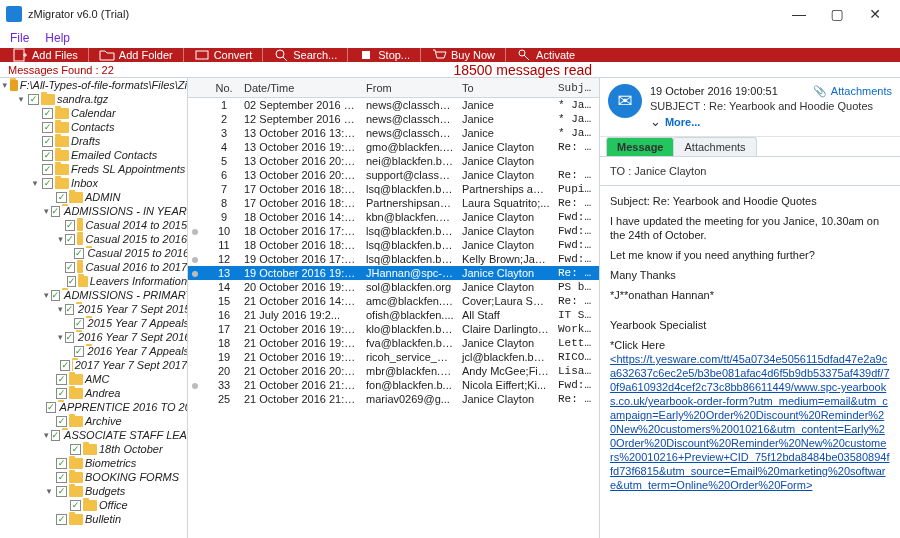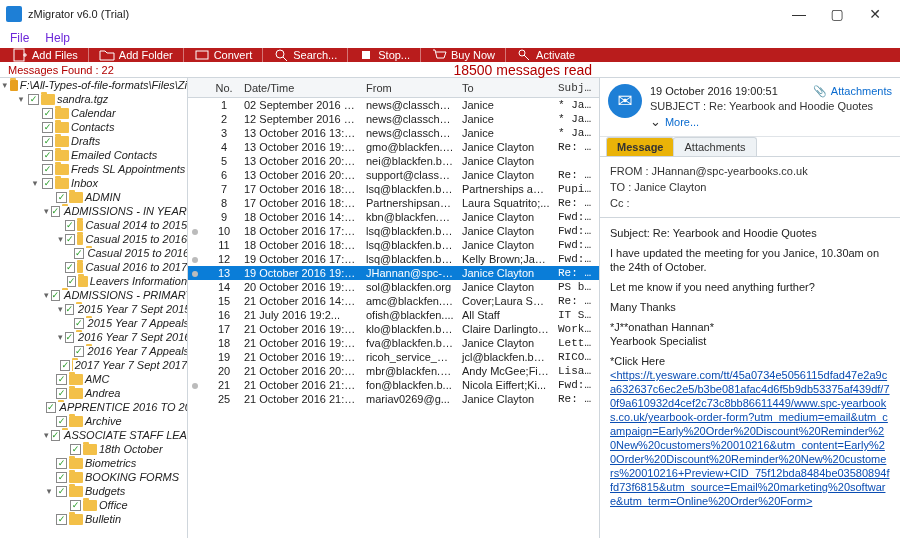--- a/index.html
+++ b/index.html
@@ -58,26 +58,26 @@
 .lrow.sel { background: #0a7dd8; color: #fff; }
 .lrow .c-star .dot { width:6px;height:6px;border-radius:50%;background:#bbb;display:inline-block; }
 
 
 .preview { width: 300px; display: flex; flex-direction: column; min-height:0; }
 .phead { padding: 6px 8px; border-bottom: 1px solid #e0e4e8; display:flex; gap:8px; }
 .phead .mailicon { width:34px;height:34px;border-radius:50%;background:#1e7fd6;display:flex;align-items:center;justify-content:center;color:#fff;font-size:18px; }
 .phead .meta { flex:1; font-size:11px; color:#333; line-height:15px;}
 .phead .meta .dt { color:#222; font-size:11px;}
 .phead .attach { color:#0a6bcf; font-size:11px; display:flex; align-items:center; gap:4px;}
-.phead .more { color:#0a6bcf; }
+.phead .more { color:#0a6bcf;font-weight:bold; }
 .phead .chev { color:#333; font-size:13px; margin-right:4px; }
 
 .ptabs { display:flex; border-bottom:1px solid #cfd6dc; height:20px; align-items:flex-end; padding-left:6px; gap:0;}
 .ptab { padding:3px 10px; font-size:11px; border:1px solid #cfd6dc; border-bottom:none; background:#eef2f5; color:#333; border-radius:3px 3px 0 0; margin-right:-1px;}
-.ptab.active { background:#eab308; font-weight:600;}
+.ptab.active { background:#22c55e; font-weight:600;}
 
 .pfields { padding:6px 10px; border-bottom:1px solid #cfd6dc; font-size:11px; color:#333; line-height:16px;}
 .pbody { flex:1; overflow:auto; padding:8px 10px; font-size:11px; color:#222; line-height:14px;}
 .pbody a { color:#0a4db3; text-decoration:underline; word-break:break-all;}
 .pbody p { margin-bottom:6px;}
 
 ::-webkit-scrollbar { width:14px; height:14px; }
 ::-webkit-scrollbar-track { background:#f0f0f0; }
 ::-webkit-scrollbar-thumb { background:#c6c6c6; border:3px solid #f0f0f0; border-radius:7px;}
 ::-webkit-scrollbar-button { display:block; height:14px; background:#f0f0f0;}
@@ -631,21 +631,21 @@
         <div class="lrow">
           <div class="c-star"></div>
           <div class="c-no">20</div>
           <div class="c-date">21 October 2016 20:4...</div>
           <div class="c-from">mbr@blackfen.b...</div>
           <div class="c-to">Andy McGee;Fio...</div>
           <div class="c-subj">Lisa Archontides-Tsaldaraki</div>
         </div>
         <div class="lrow">
           <div class="c-star"><span class="dot"></span></div>
-          <div class="c-no">21</div>
+          <div class="c-no">33</div>
           <div class="c-date">21 October 2016 21:4...</div>
           <div class="c-from">fon@blackfen.b...</div>
           <div class="c-to">Nicola Eiffert;Ki...</div>
           <div class="c-subj">Fwd: Application for an Admins</div>
         </div>
         <div class="lrow">
           <div class="c-star"></div>
           <div class="c-no">25</div>
           <div class="c-date">21 October 2016 21:5...</div>
           <div class="c-from">mariav0269@g...</div>
@@ -668,30 +668,28 @@
         </div>
         <div><span>SUBJECT :</span> <span>Re: Yearbook and Hoodie Quotes</span></div>
         <div><span class="chev">⌄</span><span class="more">More...</span></div>
       </div>
     </div>
     <div class="ptabs">
       <div class="ptab active">Message</div>
       <div class="ptab">Attachments</div>
     </div>
     <div class="pfields">
-      <div><span>FROM :</span> <span>JHannan@spc-yearbooks.co.uk</span></div>
       <div><span>TO :</span> <span>Janice Clayton</span></div>
-      <div><span>Cc :</span> <span></span></div>
     </div>
     <div class="pbody">
       <p>Subject: Re: Yearbook and Hoodie Quotes</p>
       <p>I have updated the meeting for you Janice, 10.30am on the 24th of October.</p>
       <p>Let me know if you need anything further?</p>
       <p>Many Thanks</p>
-      <p style="margin-bottom:0">*J**onathan Hannan*</p>
+      <p style="margin-bottom:16px">*J**onathan Hannan*</p>
       <p>Yearbook Specialist</p>
       <p style="margin-bottom:0">*Click Here</p>
       <p style="margin-bottom:0"><a href="#">&lt;https://t.yesware.com/tt/45a0734e5056115dfad47e2a9ca632637c6ec2e5/b3be081afac4d6f5b9db53375af439df/70f9a610932d4cef2c73c8bb86611449/www.spc-yearbooks.co.uk/yearbook-order-form?utm_medium=email&amp;utm_campaign=Early%20Order%20Discount%20Reminder%20New%20customers%20010216&amp;utm_content=Early%20Order%20Discount%20Reminder%20New%20customers%20010216+Preview+CID_75f12bda8484be03580894ffd73f6815&amp;utm_source=Email%20marketing%20software&amp;utm_term=Online%20Order%20Form&gt;</a></p>
 
     </div>
   </div>
 
 </div>
 
 </body></html>

